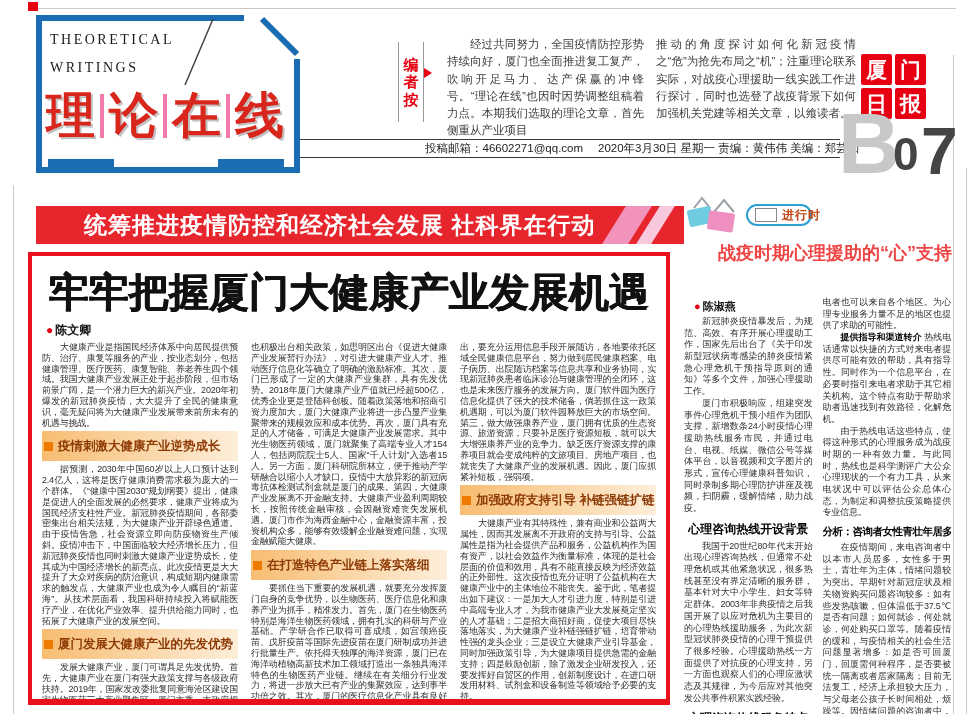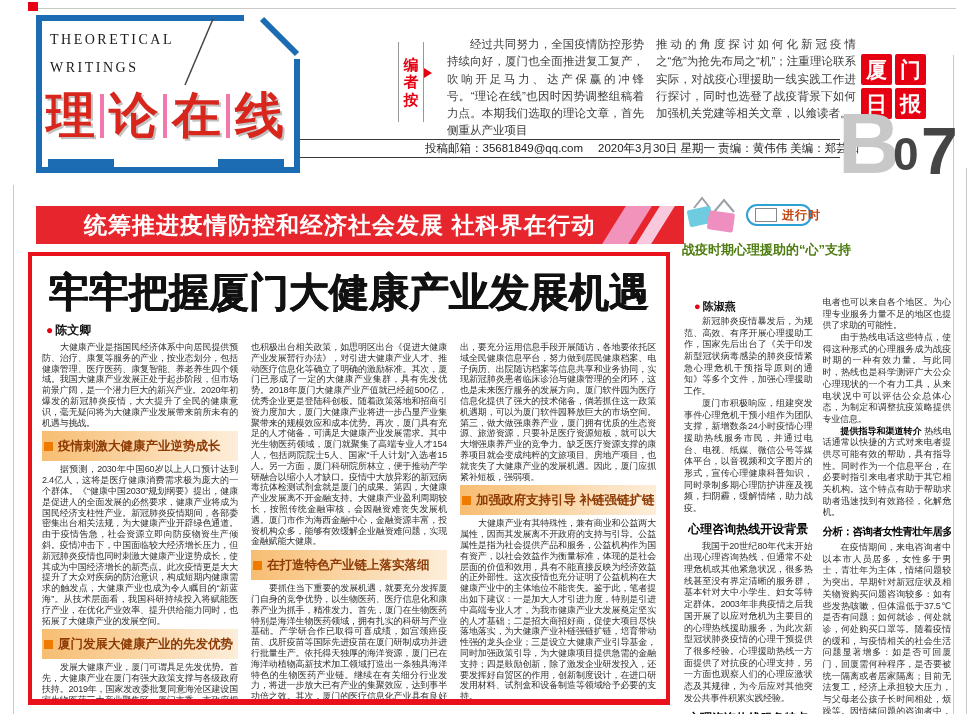--- a/index.html
+++ b/index.html
@@ -62,22 +62,22 @@
           margin:3px 0;}
   .mh-sub .sq{width:9px;height:9px;background:#ee7a00;margin:0 5px 0 2px;flex:none;}
   .mh-sub span{font-size:12.5px;font-weight:bold;color:#8d3a05;white-space:nowrap;}
   .byline{text-align:right;font-size:10px;font-weight:bold;margin-top:4px;text-indent:0 !important;}
 
   
   .badge{left:746px;top:204px;width:66px;height:22px;border:2px solid #2da0d4;border-radius:12px;
          display:flex;align-items:center;padding:0 7px;gap:5px;box-sizing:border-box;background:#fff;}
   .badge .wbox{width:20px;height:12px;background:#fff;border:1px solid #888;flex:none;}
   .badge span{font-size:12px;font-weight:900;color:#c2410c;letter-spacing:1px;white-space:nowrap;}
-  .side-title{left:682px;top:241px;width:270px;font-size:13px;font-weight:900;color:#4d7c0f;
-              text-align:left;white-space:nowrap;letter-spacing:0;}
+  .side-title{left:682px;top:241px;width:270px;font-size:18px;font-weight:900;color:#ef4444;
+              text-align:right;white-space:nowrap;letter-spacing:0;}
   .side-cols{left:684px;top:297px;width:267px;height:433px;display:flex;gap:10px;overflow:hidden;}
   .side-col{flex:1;overflow:hidden;}
   .side-col p{margin:0;font-size:9px;line-height:1.3;letter-spacing:-0.2px;text-align:justify;
               text-indent:2em;color:#2f2f2f;}
   .side-author{font-size:11px;font-weight:bold;color:#111;margin:2px 0 2px 10px;}
   .side-sub{font-size:12px;font-weight:900;color:#000;text-align:center;margin:6px 0 3px;white-space:nowrap;}
   .side-sub.small{font-size:10.5px;letter-spacing:-0.5px;}
   .lead-b{font-weight:900;color:#000;}
 </style>
 </head>
@@ -120,21 +120,21 @@
   <div class="abs ed-arrow"></div>
   <div class="abs ed-col" style="left:447px;top:36px;width:197px;height:96px;">
     <p style="text-indent:2em;">经过共同努力，全国疫情防控形势持续向好，厦门也全面推进复工复产，吹响开足马力、达产保赢的冲锋号。“理论在线”也因时因势调整组稿着力点。本期我们选取的理论文章，首先侧重从产业项目</p>
   </div>
   <div class="abs ed-col" style="left:656px;top:36px;width:200px;height:96px;">
     <p>推动的角度探讨如何化新冠疫情之“危”为抢先布局之“机”；注重理论联系实际，对战疫心理援助一线实践工作进行探讨，同时也选登了战疫背景下如何加强机关党建等相关文章，以飨读者。</p>
   </div>
 
   <div class="abs dl-line" style="left:300px;top:139px;width:540px;"></div>
   <div class="abs dl-line" style="left:300px;top:157px;width:540px;"></div>
-  <div class="abs dl-text" style="left:425px;top:141px;">投稿邮箱：35681849@qq.com</div>
+  <div class="abs dl-text" style="left:425px;top:141px;">投稿邮箱：46602271@qq.com</div>
   <div class="abs dl-text" style="left:598px;top:141px;">2020年3月30日 星期一  责编：黄伟伟  美编：郑芸如</div>
 
   <div class="abs xm-logo">
     <div class="xm-cell">厦</div>
     <div class="xm-cell">门</div>
     <div class="xm-cell">日</div>
     <div class="xm-cell">报</div>
   </div>
 
   <div class="abs pn-B">B</div>
@@ -205,20 +205,20 @@
       </div>
       <p>新冠肺炎疫情暴发后，为规范、高效、有序开展心理援助工作，国家先后出台了《关于印发新型冠状病毒感染的肺炎疫情紧急心理危机干预指导原则的通知》等多个文件，加强心理援助工作。</p>
       <p>厦门市积极响应，组建突发事件心理危机干预小组作为团队支撑，新增数条24小时疫情心理援助热线服务市民，并通过电台、电视、纸媒、微信公号等媒体平台，以音视频和文字图片的形式，宣传心理健康科普知识，同时录制多期心理防护讲座及视频，扫阴霾，缓解情绪，助力战疫。</p>
       <div class="side-sub">心理咨询热线开设背景</div>
       <p>我国于20世纪80年代末开始出现心理咨询热线，但通常不处理危机或其他紧急状况，很多热线甚至没有界定清晰的服务群，基本针对大中小学生、妇女等特定群体。2003年非典疫情之后我国开展了以应对危机为主要目的的心理热线援助服务，为此次新型冠状肺炎疫情的心理干预提供了很多经验。心理援助热线一方面提供了对抗疫的心理支持，另一方面也观察人们的心理应激状态及其规律，为今后应对其他突发公共事件积累实践经验。</p>
       <div class="side-sub">心理咨询热线服务特点</div>
 
     </div>
     <div class="side-col">
       <p style="text-indent:0;">电者也可以来自各个地区。为心理专业服务力量不足的地区也提供了求助的可能性。</p>
+      <p><span class="lead-b">提供指导和渠道转介</span><span> 热线电话通常以快捷的方式对来电者提供尽可能有效的帮助，具有指导性。同时作为一个信息平台，在必要时指引来电者求助于其它相关机构。这个特点有助于帮助求助者迅速找到有效路径，化解危机。</span></p>
       <p>由于热线电话这些特点，使得这种形式的心理服务成为战疫时期的一种有效力量。与此同时，热线也是科学测评广大公众心理现状的一个有力工具，从来电状况中可以评估公众总体心态，为制定和调整抗疫策略提供专业信息。</p>
-      <p><span class="lead-b">提供指导和渠道转介</span><span> 热线电话通常以快捷的方式对来电者提供尽可能有效的帮助，具有指导性。同时作为一个信息平台，在必要时指引来电者求助于其它相关机构。这个特点有助于帮助求助者迅速找到有效路径，化解危机。</span></p>
       <div class="side-sub small">分析：咨询者女性青壮年居多</div>
       <p>在疫情期间，来电咨询者中以本市人员居多，女性多于男士，青壮年为主体，情绪问题较为突出。早期针对新冠症状及相关物资购买问题咨询较多：如有些发热咳嗽，但体温低于37.5℃是否有问题；如何就诊，何处就诊，何处购买口罩等。随着疫情的缓和，与疫情相关的社会生活问题显著增多：如是否可回厦门，回厦需何种程序，是否要被统一隔离或者居家隔离；目前无法复工，经济上承担较大压力，与父母老公孩子长时间相处，烦躁等。因情绪问题的咨询者中，伴有症状者显著减少，不伴有症状者显著增多。较为常见的心理</p>
     </div>
   </div>
 
 </div>
 
 </body></html>

